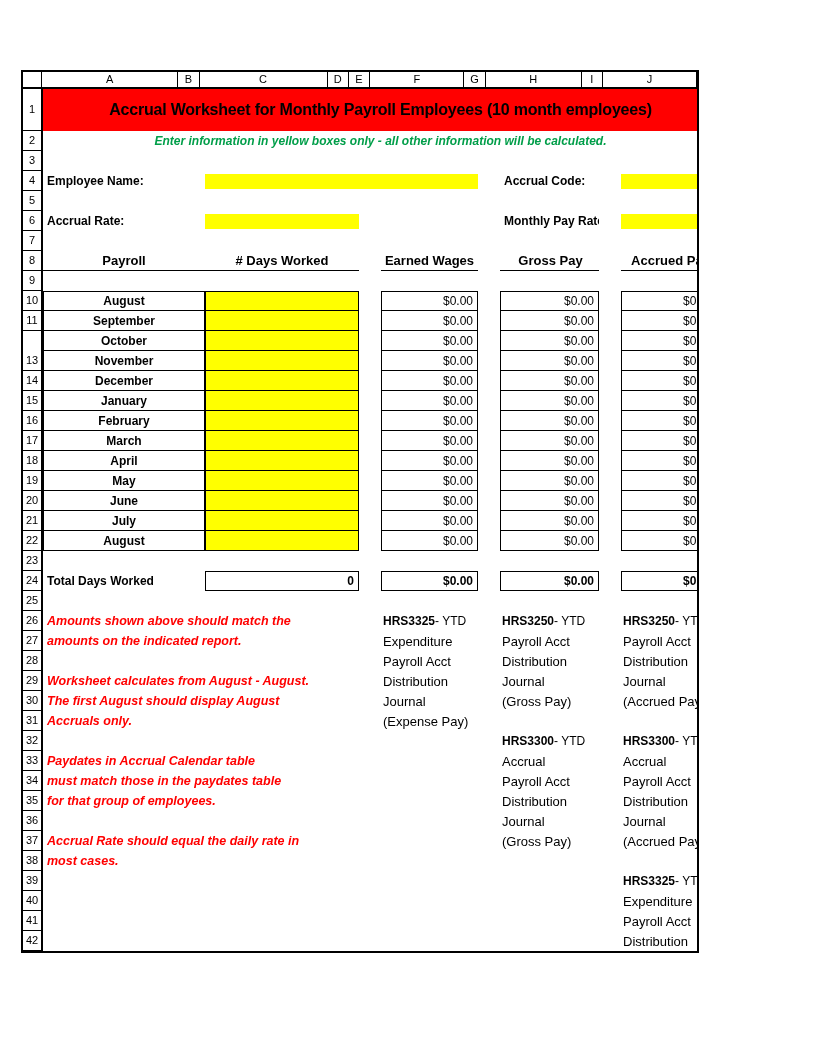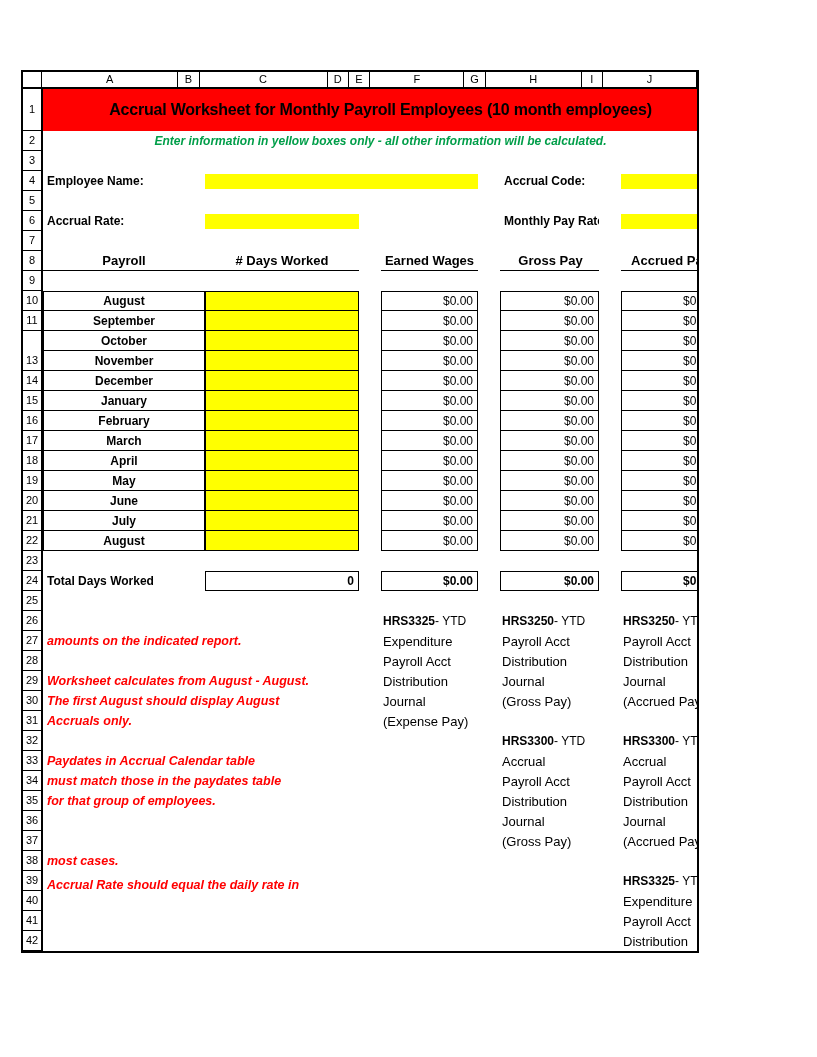--- a/index.html
+++ b/index.html
@@ -272,28 +272,29 @@
       <div class="cell b ctr" style="left: 0px; top: 442px; width: 162px; height: 20px; border-width: 0px 1.5px 1.5px; border-style: solid; border-color: rgb(0, 0, 0); border-image: initial;">August</div>
       <div class="cell yellow rt" style="left: 162px; top: 442px; width: 154px; height: 20px; border-width: 0px 1.5px 1.5px; border-style: solid; border-color: rgb(0, 0, 0); border-image: initial;"></div>
       <div class="cell rt" style="left: 338px; top: 442px; width: 97px; height: 20px; border-width: 0px 1.5px 1.5px; border-style: solid; border-color: rgb(0, 0, 0); border-image: initial;">$0.00</div>
       <div class="cell rt" style="left: 457px; top: 442px; width: 99px; height: 20px; border-width: 0px 1.5px 1.5px; border-style: solid; border-color: rgb(0, 0, 0); border-image: initial;">$0.00</div>
       <div class="cell rt" style="left: 578px; top: 442px; width: 97px; height: 20px; border-width: 0px 1.5px 1.5px; border-style: solid; border-color: rgb(0, 0, 0); border-image: initial;">$0.00</div>
       <div class="cell b lt" style="left: 0px; top: 482px; width: 140px; height: 20px; padding-left: 4px;">Total Days Worked</div>
       <div class="cell b rt boxed" style="left: 162px; top: 482px; width: 154px; height: 20px;">0</div>
       <div class="cell b rt boxed" style="left: 338px; top: 482px; width: 97px; height: 20px;">$0.00</div>
       <div class="cell b rt boxed" style="left: 457px; top: 482px; width: 99px; height: 20px;">$0.00</div>
       <div class="cell b rt boxed" style="left: 578px; top: 482px; width: 97px; height: 20px;">$0.00</div>
+      <div class="cell note lt" style="left: 0px; top: 522px; width: 334px; height: 20px; padding-left: 4px;">Amounts shown above should match the</div>
       <div class="cell note lt" style="left: 0px; top: 542px; width: 334px; height: 20px; padding-left: 4px;">amounts on the indicated report.</div>
       <div class="cell note lt" style="left: 0px; top: 582px; width: 334px; height: 20px; padding-left: 4px;">Worksheet calculates from August - August.</div>
       <div class="cell note lt" style="left: 0px; top: 602px; width: 334px; height: 20px; padding-left: 4px;">The first August should display August</div>
       <div class="cell note lt" style="left: 0px; top: 622px; width: 334px; height: 20px; padding-left: 4px;">Accruals only.</div>
       <div class="cell note lt" style="left: 0px; top: 662px; width: 334px; height: 20px; padding-left: 4px;">Paydates in Accrual Calendar table</div>
       <div class="cell note lt" style="left: 0px; top: 682px; width: 334px; height: 20px; padding-left: 4px;">must match those in the paydates table</div>
       <div class="cell note lt" style="left: 0px; top: 702px; width: 334px; height: 20px; padding-left: 4px;">for that group of employees.</div>
-      <div class="cell note lt" style="left: 0px; top: 742px; width: 334px; height: 20px; padding-left: 4px; margin-top: 44px;">Accrual Rate should equal the daily rate in</div>
+      <div class="cell note lt" style="left: 0px; top: 742px; width: 334px; height: 20px; padding-left: 4px;">Accrual Rate should equal the daily rate in</div>
       <div class="cell note lt" style="left: 0px; top: 762px; width: 334px; height: 20px; padding-left: 4px;">most cases.</div>
       <div class="cell lt acct" style="left: 338px; top: 522px; width: 157px; height: 20px; padding-left: 2px;">
         <span class="acct-b">HRS3325</span>
         <span> - YTD</span>
       </div>
       <div class="cell lt acct-line" style="left: 338px; top: 542px; width: 157px; height: 20px; padding-left: 2px;">Expenditure</div>
       <div class="cell lt acct-line" style="left: 338px; top: 562px; width: 157px; height: 20px; padding-left: 2px;">Payroll Acct</div>
       <div class="cell lt acct-line" style="left: 338px; top: 582px; width: 157px; height: 20px; padding-left: 2px;">Distribution</div>
       <div class="cell lt acct-line" style="left: 338px; top: 602px; width: 157px; height: 20px; padding-left: 2px;">Journal</div>
       <div class="cell lt acct-line" style="left: 338px; top: 622px; width: 157px; height: 20px; padding-left: 2px;">(Expense Pay)</div>

